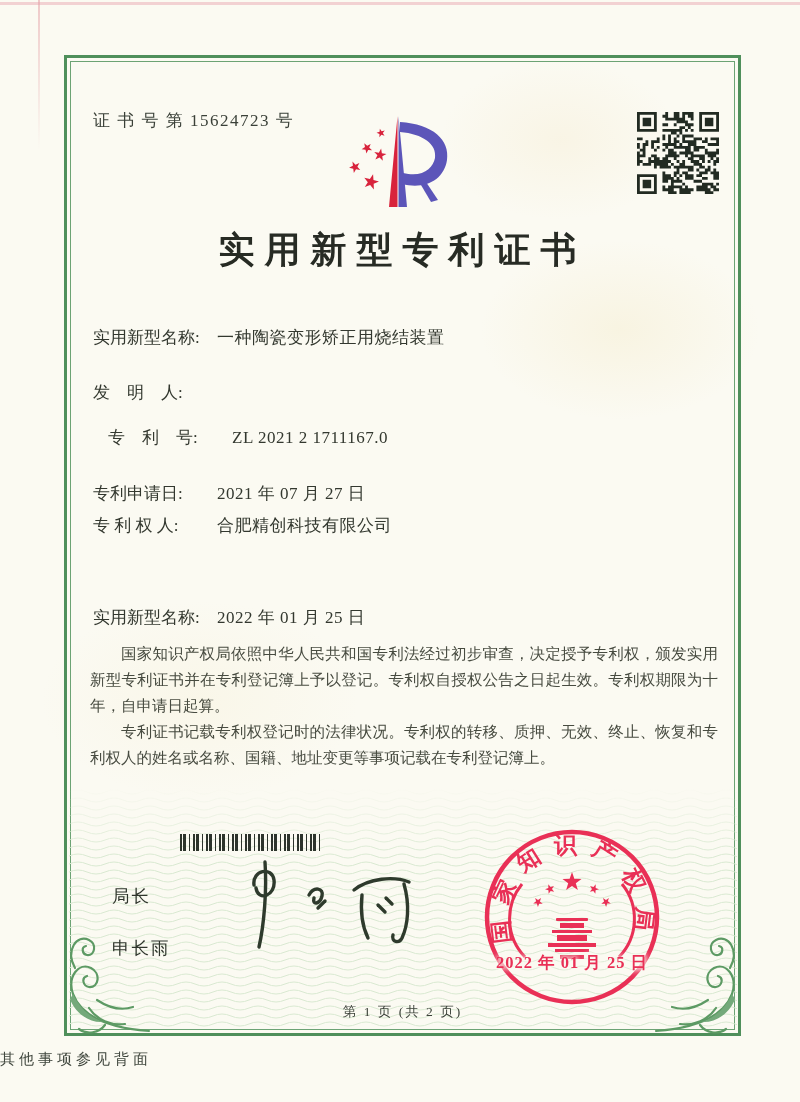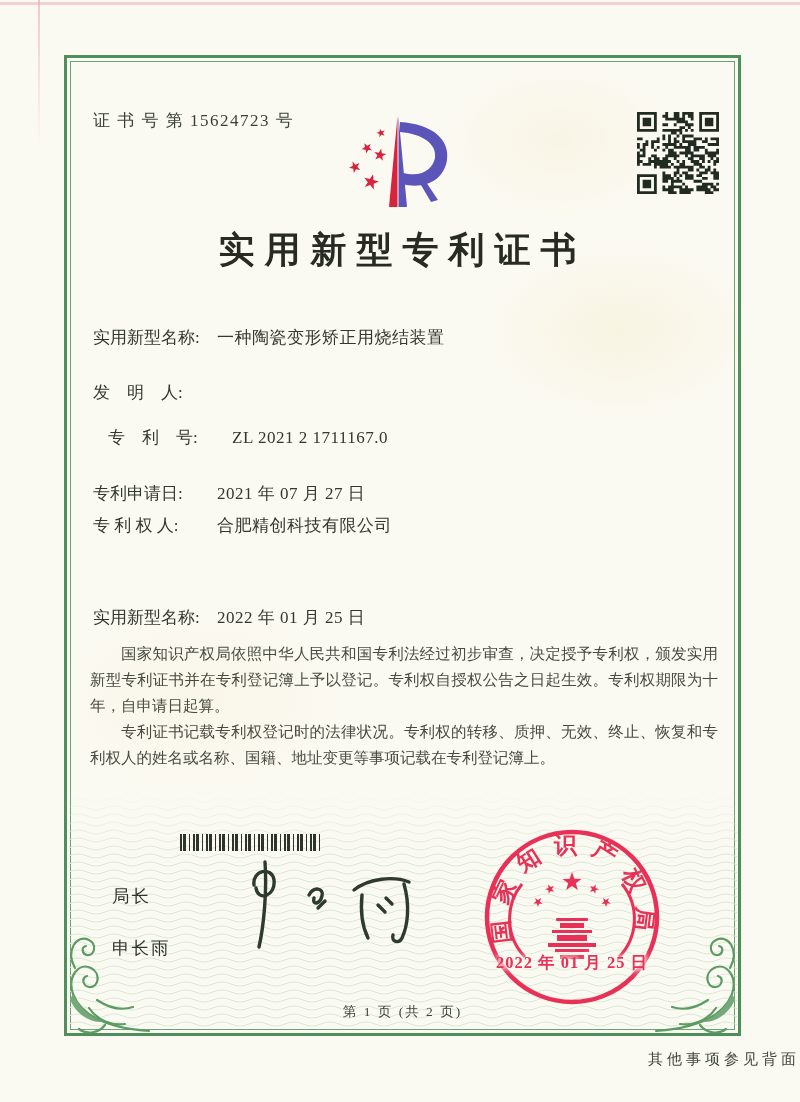--- a/index.html
+++ b/index.html
@@ -80,21 +80,21 @@
 
   .seal { position:absolute; left:477px; top:822px; width:190px; height:190px; }
   .seal-date { position:absolute; left:472px; top:952px; width:200px;
     text-align:center; font-size:16.5px; font-weight:600; letter-spacing:1px;
     color:#e93056;
     text-shadow:0 0 4px #fbfaf2, 0 0 6px #fbfaf2, 0 0 8px #fbfaf2; }
 
   .page-info { position:absolute; left:64px; top:1003px; width:677px;
     text-align:center; font-size:13.5px; letter-spacing:2px; color:#3c423a; }
   .back-note { position:absolute; left:0; top:1050px; width:800px;
-    text-align:right; font-size:15px; letter-spacing:4px; color:#40473e; }
+    text-align:left; font-size:15px; letter-spacing:4px; color:#40473e; }
 </style>
 </head>
 <body>
 
 <div id="page">
 
   <div class="scan-strip-top"></div>
   <div class="scan-line-left"></div>
 
   <div class="frame-outer">

